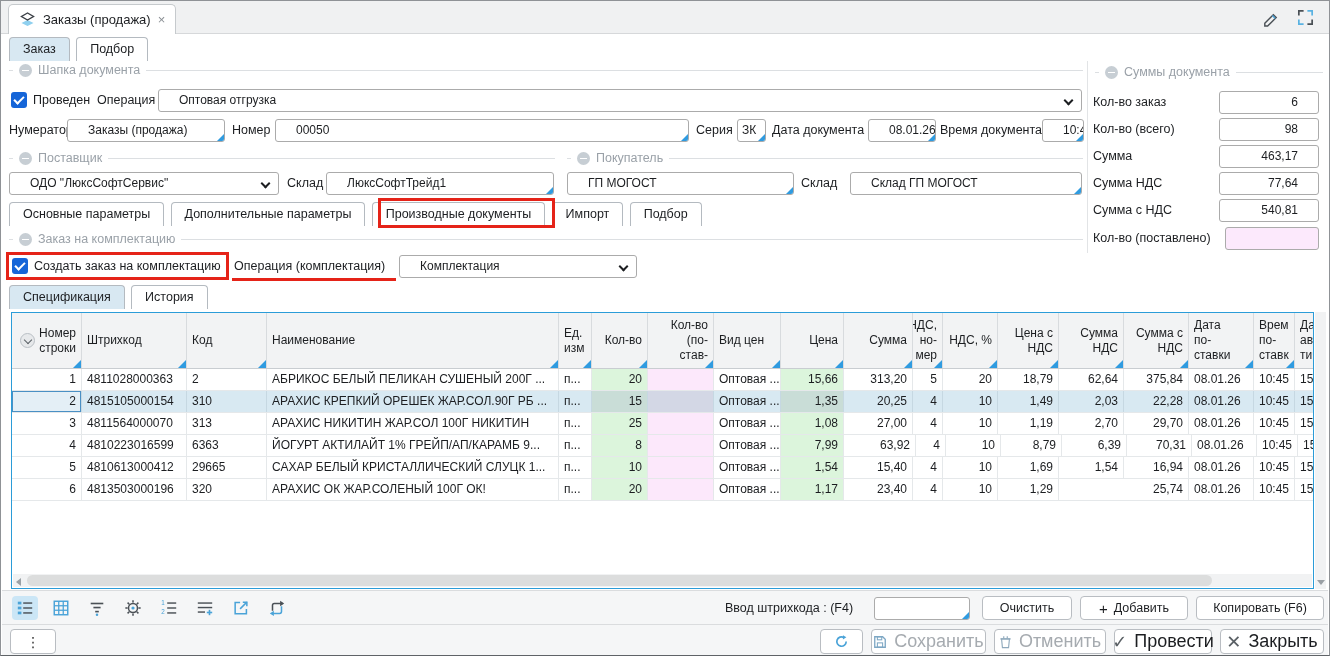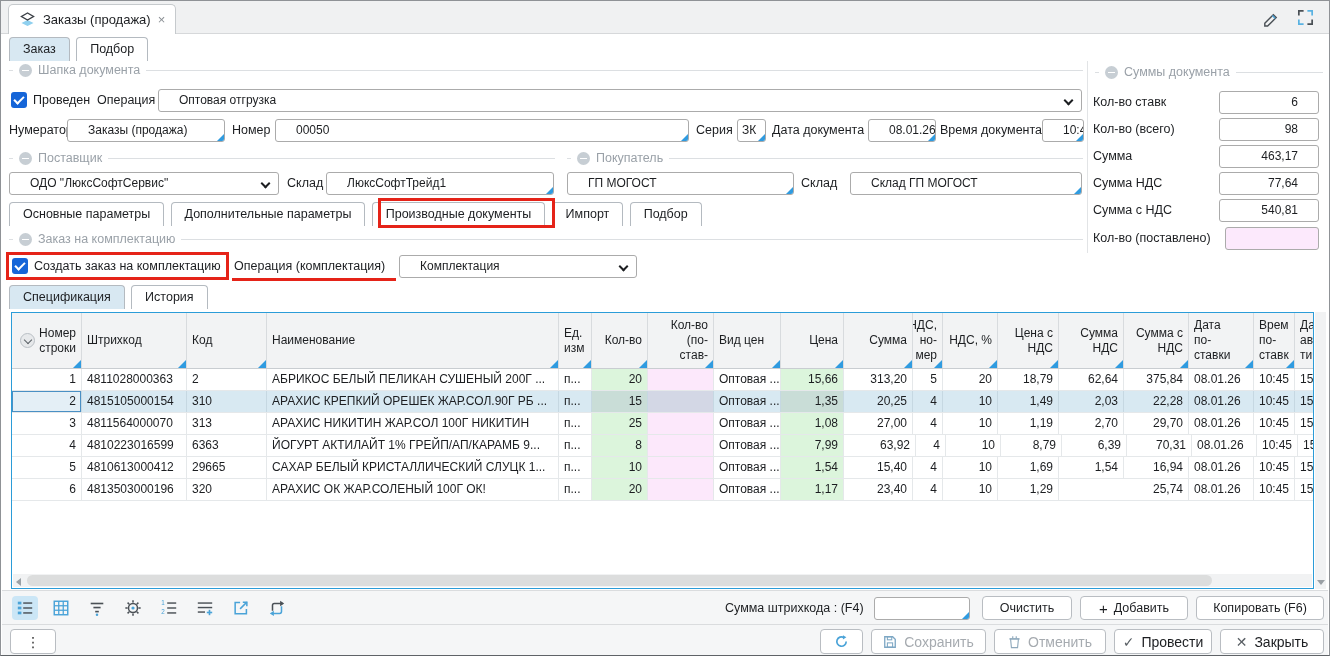--- a/index.html
+++ b/index.html
@@ -111,21 +111,21 @@
   .tbicon.active { background:#cbe6f6; }
   .btn { height:24px; border:1px solid #b9bdc2; border-radius:4px; background:#fff;
          display:inline-flex; align-items:center; justify-content:center; gap:6px;
          font-size:12.5px; padding:0 10px; position:absolute; top:5px; }
 
   
   .footer { position:absolute; left:1px; right:1px; top:623px; height:32px;
             background:#f5f6f7; border-top:1px solid #dadcde; }
   .fbtn { position:absolute; top:4px; height:25px; border:1px solid #b9bdc2; border-radius:4px;
           background:#fff; display:flex; align-items:center; justify-content:center; gap:7px;
-          font-size:14px; }
+          font-size:18px; }
   .fbtn.disabled { color:#a6abb0; }
   .kebab { font-size:14px; color:#333; letter-spacing:0; }
 </style>
 </head>
 <body>
 
 <div class="window">
 
   <div class="topbar">
     <div class="main-tab">
@@ -225,21 +225,21 @@
     <span>Комплектация</span><span class="chev"></span>
   </div>
 
   <div class="vsep"></div>
   <div class="legend" style="left:1094px; top:64px; width:228px;">
     <span class="tick"></span>
       <span class="cminus"></span>
     <span>Суммы документа</span>
       <span class="line"></span>
   </div>
-  <span class="lbl" style="left:1092px; top:89px;">Кол-во ставк</span>
+  <span class="lbl" style="left:1092px; top:89px;">Кол-во заказ</span>
   <div class="fld num sum-fld" style="left:1218px; top:90px; width:100px;"><span>6</span></div>
   <span class="lbl" style="left:1092px; top:116px;">Кол-во (всего)</span>
   <div class="fld num sum-fld" style="left:1218px; top:117px; width:100px;"><span>98</span></div>
   <span class="lbl" style="left:1092px; top:143px;">Сумма</span>
   <div class="fld num sum-fld" style="left:1218px; top:144px; width:100px;"><span>463,17</span></div>
   <span class="lbl" style="left:1092px; top:170px;">Сумма НДС</span>
   <div class="fld num sum-fld" style="left:1218px; top:171px; width:100px;text-align:right;"><span>77,64</span></div>
   <span class="lbl" style="left:1092px; top:197px;">Сумма с НДС</span>
   <div class="fld num sum-fld" style="left:1218px; top:198px; width:100px;"><span>540,81</span></div>
   <span class="lbl" style="left:1092px; top:225px;">Кол-во (поставлено)</span>
@@ -489,21 +489,21 @@
         </span>
         <span class="tbicon" style="left: 262px;">
           <svg width="18" height="18" viewBox="0 0 20 20">
             <path d="M5 13 V7 a2 2 0 0 1 2-2 h9" fill="none" stroke="#4a5056" stroke-width="1.7"></path>
             <polygon points="13.5,2 18,5 13.5,8" fill="#4a5056"></polygon>
             <path d="M15 8 v6 a2 2 0 0 1 -2 2 H5" fill="none" stroke="#4aa3d8" stroke-width="1.7"></path>
             <polygon points="6.5,13 2,16 6.5,19" fill="#4aa3d8"></polygon>
           </svg>
         </span>
       </div>
-    <span class="lbl" style="left:723px; top:5px; font-size:12.5px;">Сумма штрихкода : (F4)</span>
+    <span class="lbl" style="left:723px; top:5px; font-size:12.5px;">Ввод штрихкода : (F4)</span>
     <div class="fld corner" style="left:872px; top:6px; width:96px;"><span></span></div>
     <span class="btn" style="left:980px; width:90px;">
         <span>Очистить</span>
       </span>
     <span class="btn" style="left:1078px; width:108px;">
         <span style="font-size:15px; line-height:1;">+</span>
         <span>Добавить</span>
       </span>
     <span class="btn" style="left:1194px; width:128px;">
         <span>Копировать (F6)</span>

